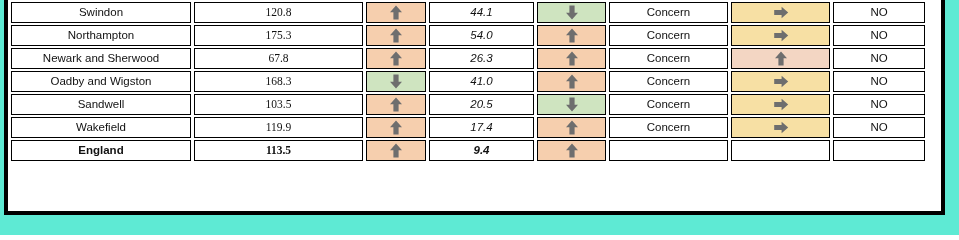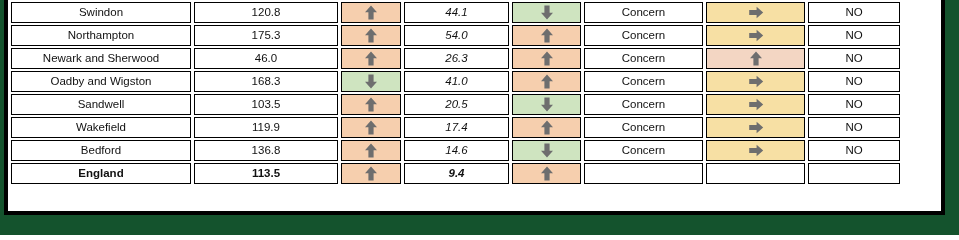--- a/index.html
+++ b/index.html
@@ -1,21 +1,21 @@
 <!DOCTYPE html>
 <html><head>
 <meta charset="utf-8">
 <style>
   html,body{margin:0;padding:0;background:#ffffff;}
   body{
     width:959px;height:235px;overflow:hidden;
     font-family:"Liberation Sans","DejaVu Sans",sans-serif;
     -webkit-font-smoothing:none;
   }
-  #sheet{position:relative;width:959px;height:235px;background:#14532d;}
+  #sheet{position:relative;width:959px;height:235px;background:#5eead4;}
 
   
   #table-frame{
     position:absolute;left:4px;top:-2px;width:941px;height:217px;
     border-left:4px solid #000;
     border-right:4px solid #000;
     border-bottom:4px solid #000;
     box-sizing:border-box;
     background:#fff;
   }
@@ -36,21 +36,21 @@
     padding:0 3px;
     text-align:center;
     vertical-align:middle;
     line-height:19px;
     box-sizing:border-box;
     white-space:nowrap;
     overflow:hidden;
   }
   
   td.c-area  {width:180px;text-align:left;padding-left:4px;}
-  td.c-val1  {width:144px;}
+  td.c-val1  {width:169px;font-family:Liberation Serif, serif;}
   td.c-arr1  {width:60px;}
   td.c-val2  {width:105px;font-style:italic;}
   td.c-arr2  {width:69px;}
   td.c-text  {width:119px;}
   td.c-arr3  {width:99px;}
   td.c-flag  {width:92px;}
 
   td.bold{font-weight:bold;font-size:12.5px;margin-top:12px;}
 
   
@@ -103,21 +103,21 @@
                 <path fill="#6e6e6e" d="M9 1.5 L15 8.2 L11.6 8.2 L11.6 15.5 L6.4 15.5 L6.4 8.2 L3 8.2 Z"></path>
               </svg></span></td>
           <td class="c-text">Concern</td>
           <td class="c-arr3 fill-yellow"><span class="arrow"><svg viewBox="0 0 18 17">
                 <path fill="#6e6e6e" d="M16.2 8.5 L9.6 14.2 L9.6 11.0 L2.2 11.0 L2.2 6.0 L9.6 6.0 L9.6 2.8 Z"></path>
               </svg></span></td>
           <td class="c-flag">NO</td>
         </tr>
         <tr>
           <td class="c-area">Newark and Sherwood</td>
-          <td class="c-val1">46.0</td>
+          <td class="c-val1">67.8</td>
           <td class="c-arr1 fill-orange"><span class="arrow"><svg viewBox="0 0 18 17">
                 <path fill="#6e6e6e" d="M9 1.5 L15 8.2 L11.6 8.2 L11.6 15.5 L6.4 15.5 L6.4 8.2 L3 8.2 Z"></path>
               </svg></span></td>
           <td class="c-val2">26.3</td>
           <td class="c-arr2 fill-orange"><span class="arrow"><svg viewBox="0 0 18 17">
                 <path fill="#6e6e6e" d="M9 1.5 L15 8.2 L11.6 8.2 L11.6 15.5 L6.4 15.5 L6.4 8.2 L3 8.2 Z"></path>
               </svg></span></td>
           <td class="c-text">Concern</td>
           <td class="c-arr3 fill-peach"><span class="arrow"><svg viewBox="0 0 18 17">
                 <path fill="#6e6e6e" d="M9 1.5 L15 8.2 L11.6 8.2 L11.6 15.5 L6.4 15.5 L6.4 8.2 L3 8.2 Z"></path>
@@ -166,36 +166,20 @@
           <td class="c-arr2 fill-orange"><span class="arrow"><svg viewBox="0 0 18 17">
                 <path fill="#6e6e6e" d="M9 1.5 L15 8.2 L11.6 8.2 L11.6 15.5 L6.4 15.5 L6.4 8.2 L3 8.2 Z"></path>
               </svg></span></td>
           <td class="c-text">Concern</td>
           <td class="c-arr3 fill-yellow"><span class="arrow"><svg viewBox="0 0 18 17">
                 <path fill="#6e6e6e" d="M16.2 8.5 L9.6 14.2 L9.6 11.0 L2.2 11.0 L2.2 6.0 L9.6 6.0 L9.6 2.8 Z"></path>
               </svg></span></td>
           <td class="c-flag">NO</td>
         </tr>
         <tr>
-          <td class="c-area">Bedford</td>
-          <td class="c-val1">136.8</td>
-          <td class="c-arr1 fill-orange"><span class="arrow"><svg viewBox="0 0 18 17">
-                <path fill="#6e6e6e" d="M9 1.5 L15 8.2 L11.6 8.2 L11.6 15.5 L6.4 15.5 L6.4 8.2 L3 8.2 Z"></path>
-              </svg></span></td>
-          <td class="c-val2">14.6</td>
-          <td class="c-arr2 fill-green"><span class="arrow"><svg viewBox="0 0 18 17">
-                <path fill="#6e6e6e" d="M9 15.5 L3 8.8 L6.4 8.8 L6.4 1.5 L11.6 1.5 L11.6 8.8 L15 8.8 Z"></path>
-              </svg></span></td>
-          <td class="c-text">Concern</td>
-          <td class="c-arr3 fill-yellow"><span class="arrow"><svg viewBox="0 0 18 17">
-                <path fill="#6e6e6e" d="M16.2 8.5 L9.6 14.2 L9.6 11.0 L2.2 11.0 L2.2 6.0 L9.6 6.0 L9.6 2.8 Z"></path>
-              </svg></span></td>
-          <td class="c-flag">NO</td>
-        </tr>
-        <tr>
           <td class="c-area bold">England</td>
           <td class="c-val1 bold">113.5</td>
           <td class="c-arr1 bold fill-orange"><span class="arrow"><svg viewBox="0 0 18 17">
                 <path fill="#6e6e6e" d="M9 1.5 L15 8.2 L11.6 8.2 L11.6 15.5 L6.4 15.5 L6.4 8.2 L3 8.2 Z"></path>
               </svg></span></td>
           <td class="c-val2 bold">9.4</td>
           <td class="c-arr2 bold fill-orange"><span class="arrow"><svg viewBox="0 0 18 17">
                 <path fill="#6e6e6e" d="M9 1.5 L15 8.2 L11.6 8.2 L11.6 15.5 L6.4 15.5 L6.4 8.2 L3 8.2 Z"></path>
               </svg></span></td>
           <td class="c-text bold"></td>

